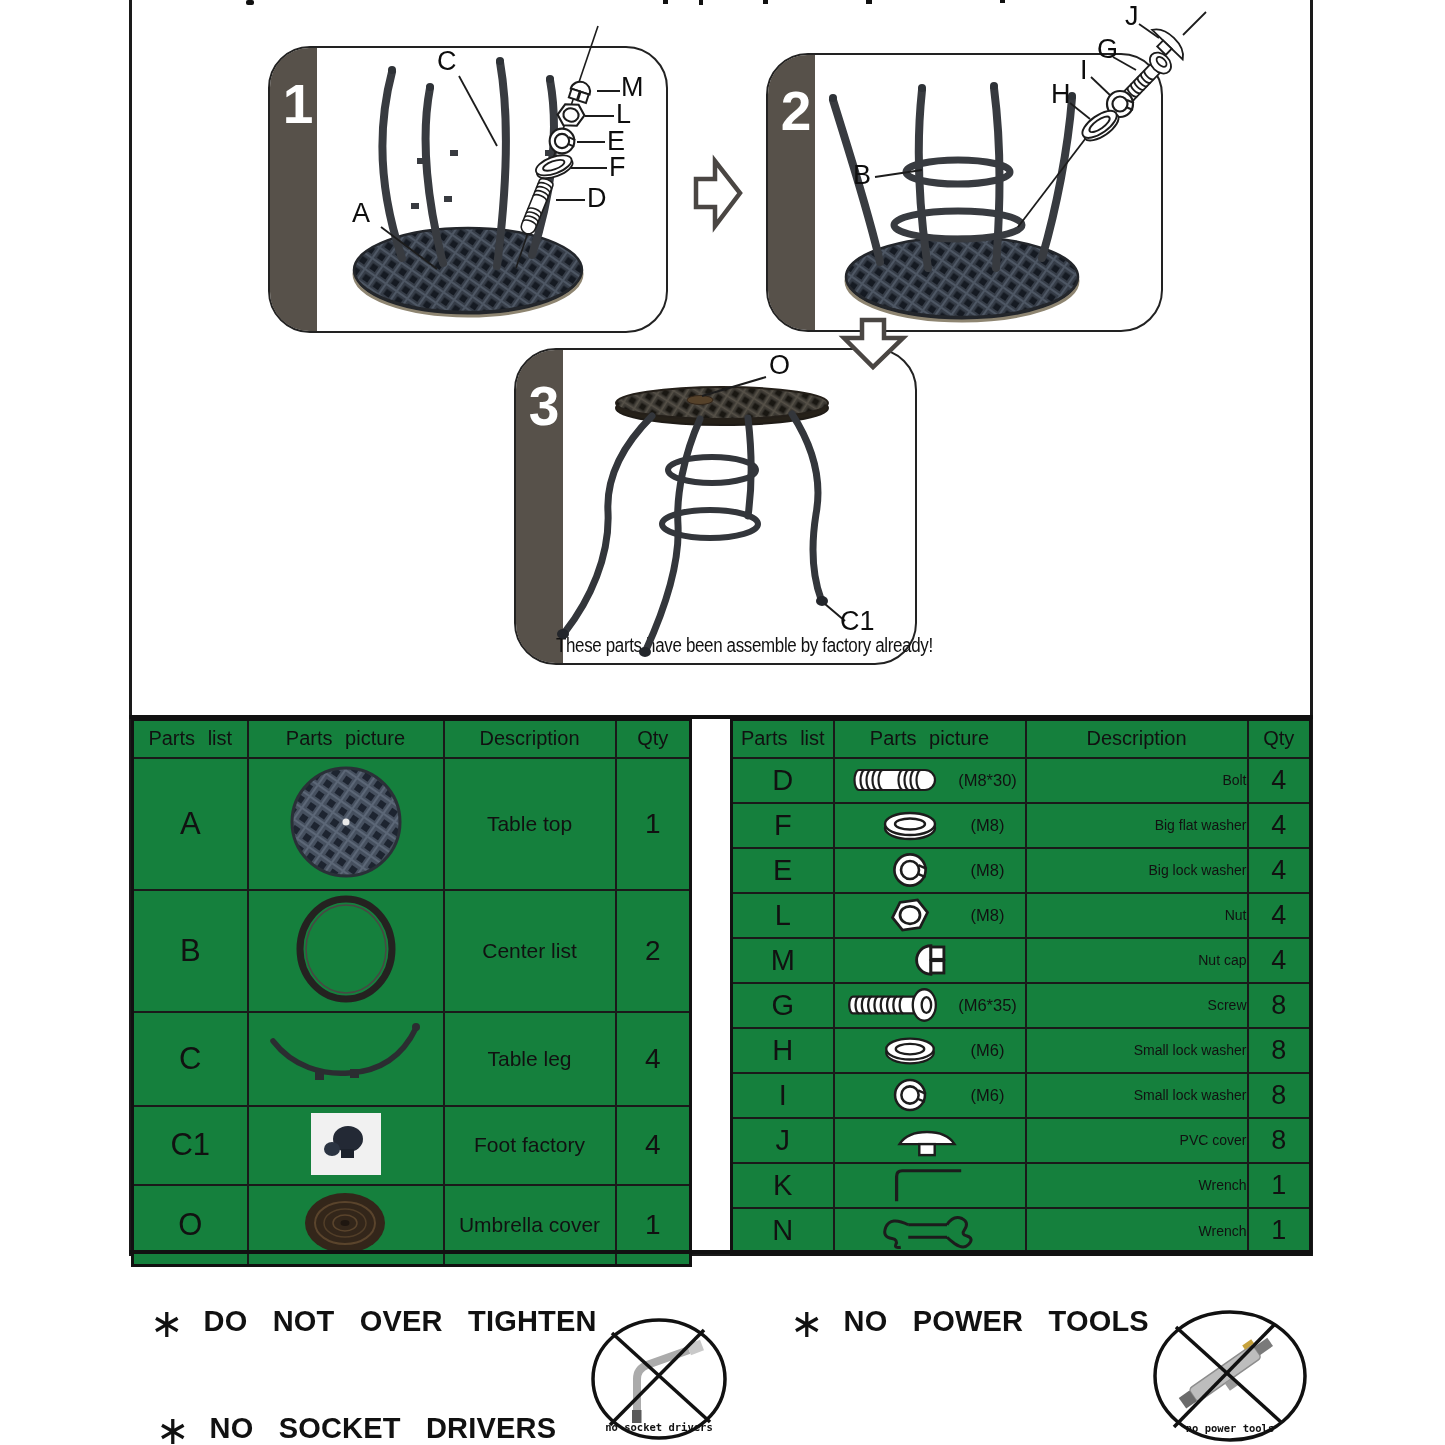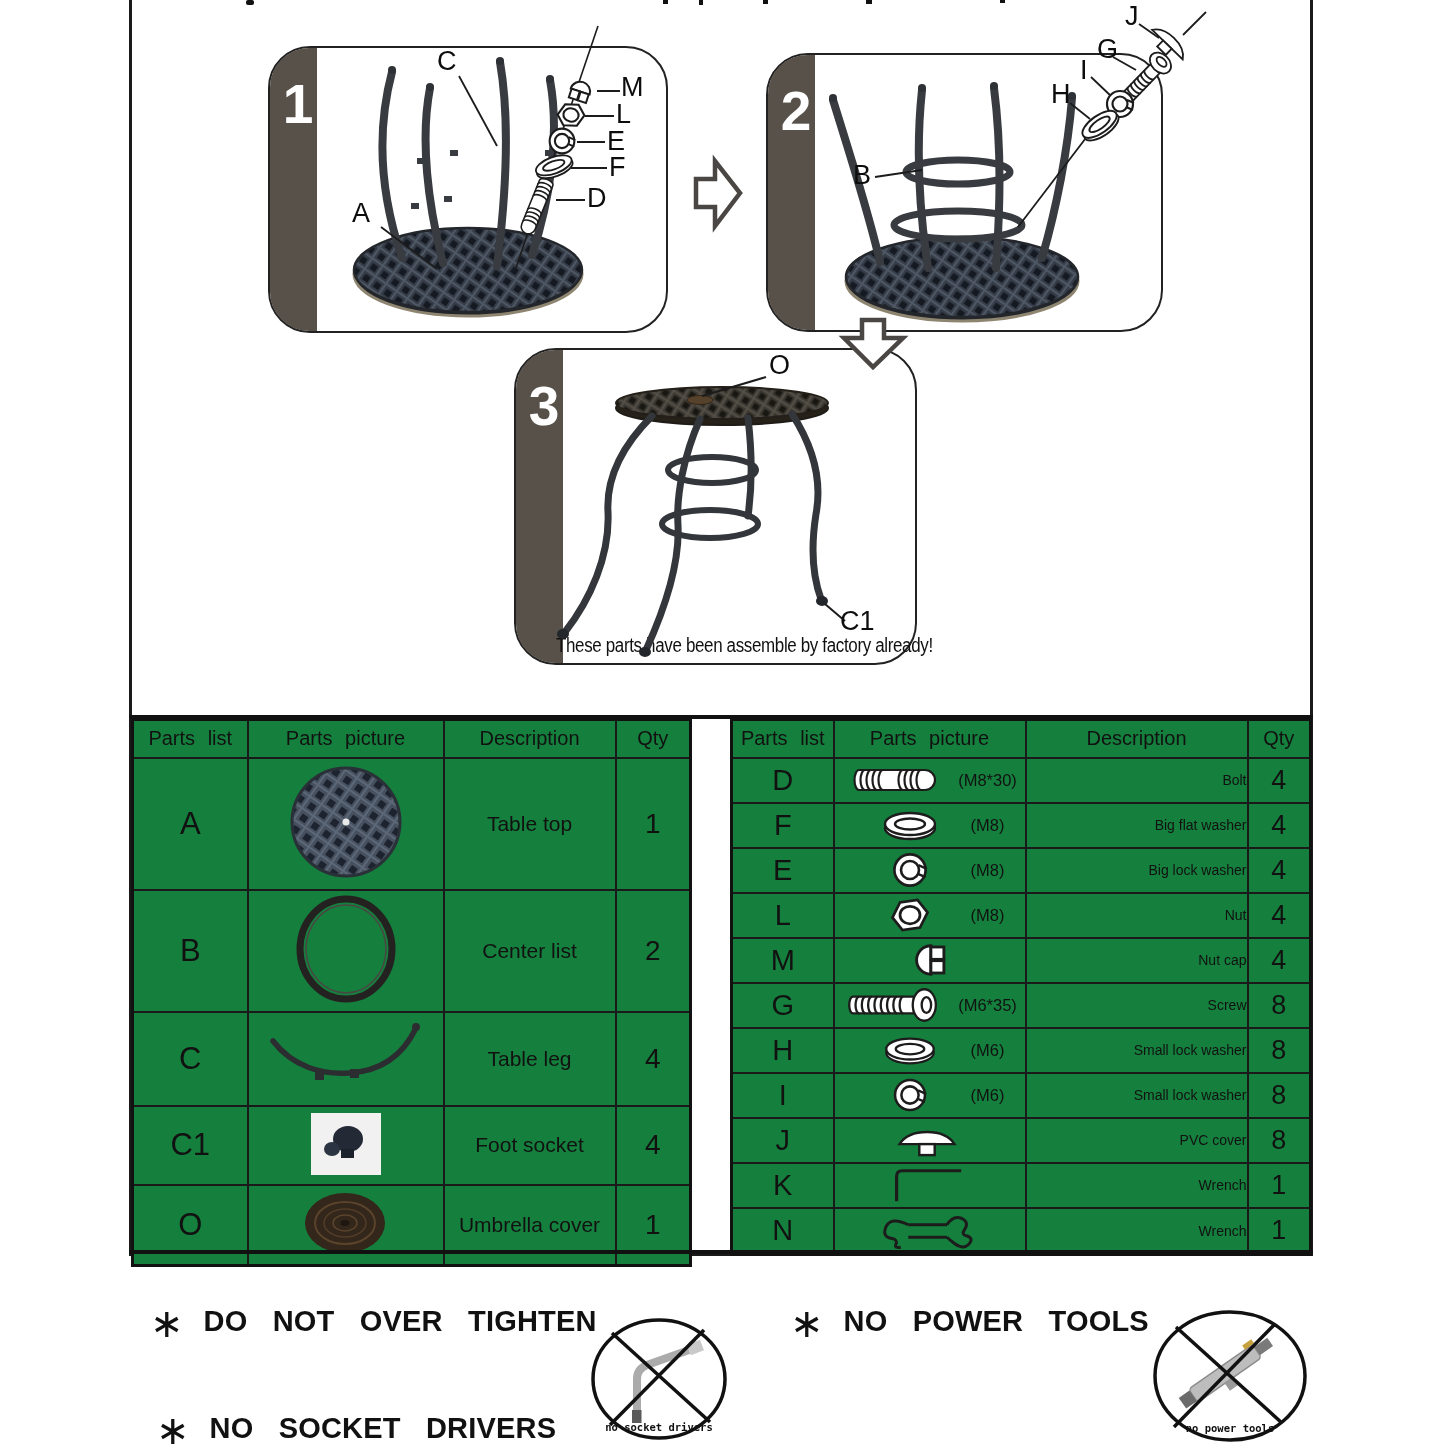--- a/index.html
+++ b/index.html
@@ -306,21 +306,21 @@
       <td class="qty">4</td>
     </tr>
     <tr style="height:77px">
       <td class="part">C1</td>
       <td><svg width="186" height="73">
         <rect x="58" y="6" width="70" height="62" fill="#f1f1f1"></rect>
         <ellipse cx="95" cy="32" rx="15" ry="13" fill="#232935"></ellipse>
         <rect x="88" y="42" width="13" height="9" fill="#1c222c"></rect>
         <ellipse cx="79" cy="42" rx="8" ry="7" fill="#2b3442"></ellipse>
             </svg></td>
-      <td class="desc">Foot socket</td>
+      <td class="desc">Foot factory</td>
       <td class="qty">4</td>
     </tr>
     <tr style="height:78px">
       <td class="part">O</td>
       <td><svg width="186" height="74">
         <g transform="translate(92,37)">
           <ellipse rx="40" ry="30" fill="#33261a"></ellipse>
           <ellipse rx="30" ry="21" fill="none" stroke="#5a442c" stroke-width="2"></ellipse>
           <ellipse rx="21" ry="14" fill="none" stroke="#523e28" stroke-width="1.5"></ellipse>
           <ellipse rx="12" ry="8" fill="none" stroke="#5a442c" stroke-width="1.5"></ellipse>

